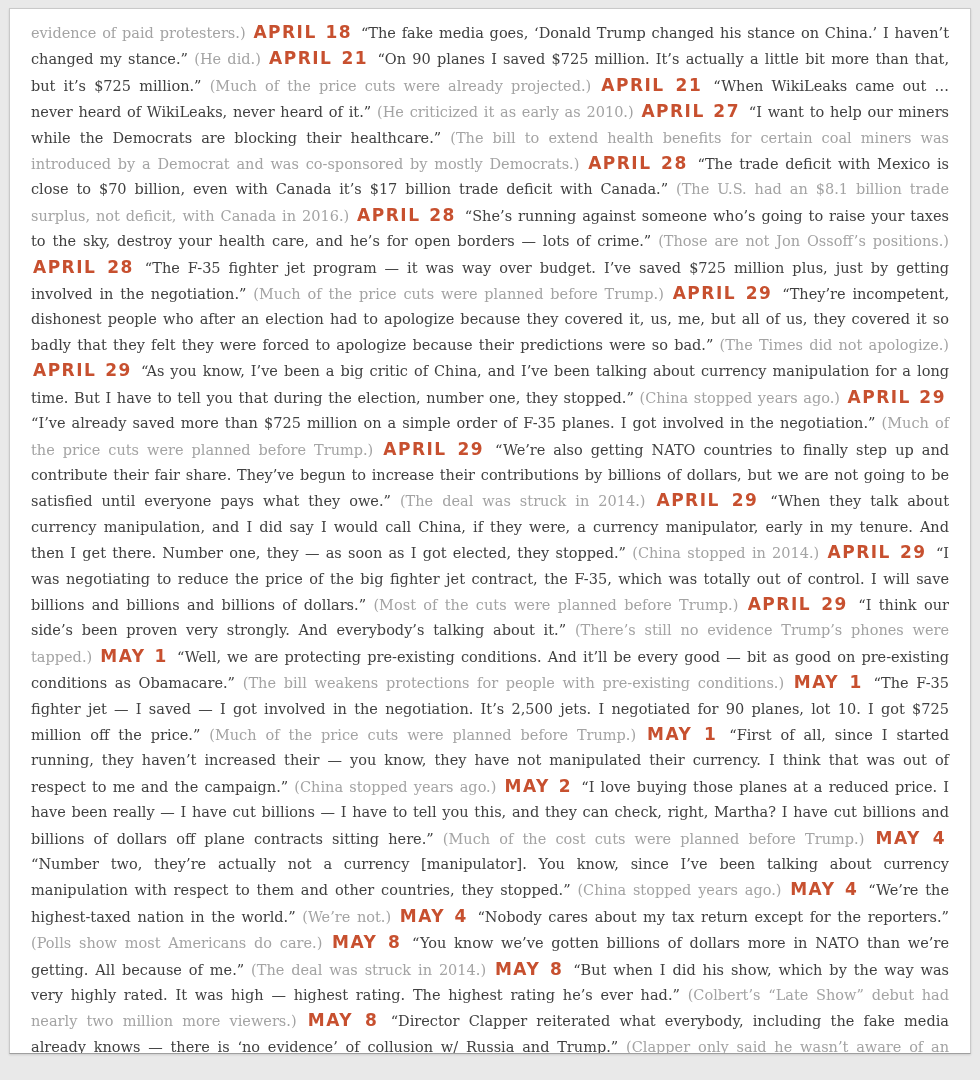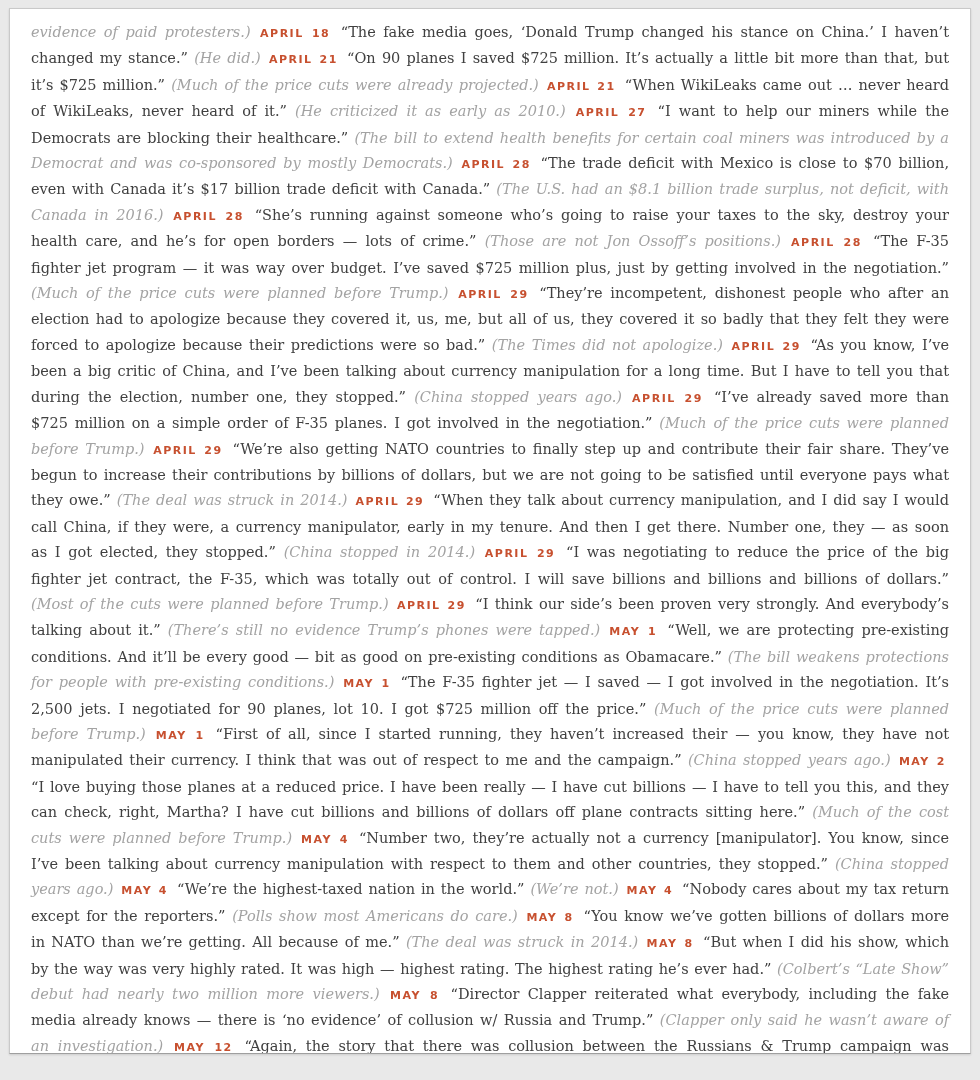--- a/index.html
+++ b/index.html
@@ -29,29 +29,28 @@
     padding:11px 21px 10px 21px;
     text-align:justify;
     font-size:14.5px;
     line-height:25.4px;
     color:var(--quote-color);
     word-spacing:1px;
   }
   .date{
     font-family:"DejaVu Sans","Liberation Sans",sans-serif;
     font-weight:bold;
-    font-size:11px;
+    font-size:17px;
     letter-spacing:1.5px;
     color:var(--date-color);
     white-space:nowrap;
     padding:0 3px 0 2px;
   }
   .quote{ color:var(--quote-color); }
   .fact{
-    font-style:italic;
     color:var(--fact-color);
   }
 </style>
 </head>
 <body>
 
 <div class="page">
   <div class="flow"><span class="fact">evidence of paid protesters.)</span> <span class="date">APRIL 18</span> <span class="quote">“The fake media goes, ‘Donald Trump changed his stance on China.’ I haven’t changed my stance.”</span> <span class="fact">(He did.)</span> <span class="date">APRIL 21</span> <span class="quote">“On 90 planes I saved $725 million. It’s actually a little bit more than that, but it’s $725 million.”</span> <span class="fact">(Much of the price cuts were already projected.)</span> <span class="date">APRIL 21</span> <span class="quote">“When WikiLeaks came out … never heard of WikiLeaks, never heard of it.”</span> <span class="fact">(He criticized it as early as 2010.)</span> <span class="date">APRIL 27</span> <span class="quote">“I want to help our miners while the Democrats are blocking their healthcare.”</span> <span class="fact">(The bill to extend health benefits for certain coal miners was introduced by a Democrat and was co-sponsored by mostly Democrats.)</span> <span class="date">APRIL 28</span> <span class="quote">“The trade deficit with Mexico is close to $70 billion, even with Canada it’s $17 billion trade deficit with Canada.”</span> <span class="fact">(The U.S. had an $8.1 billion trade surplus, not deficit, with Canada in 2016.)</span> <span class="date">APRIL 28</span> <span class="quote">“She’s running against someone who’s going to raise your taxes to the sky, destroy your health care, and he’s for open borders — lots of crime.”</span> <span class="fact">(Those are not Jon Ossoff’s positions.)</span> <span class="date">APRIL 28</span> <span class="quote">“The F-35 fighter jet program — it was way over budget. I’ve saved $725 million plus, just by getting involved in the negotiation.”</span> <span class="fact">(Much of the price cuts were planned before Trump.)</span> <span class="date">APRIL 29</span> <span class="quote">“They’re incompetent, dishonest people who after an election had to apologize because they covered it, us, me, but all of us, they covered it so badly that they felt they were forced to apologize because their predictions were so bad.”</span> <span class="fact">(The Times did not apologize.)</span> <span class="date">APRIL 29</span> <span class="quote">“As you know, I’ve been a big critic of China, and I’ve been talking about currency manipulation for a long time. But I have to tell you that during the election, number one, they stopped.”</span> <span class="fact">(China stopped years ago.)</span> <span class="date">APRIL 29</span> <span class="quote">“I’ve already saved more than $725 million on a simple order of F-35 planes. I got involved in the negotiation.”</span> <span class="fact">(Much of the price cuts were planned before Trump.)</span> <span class="date">APRIL 29</span> <span class="quote">“We’re also getting NATO countries to finally step up and contribute their fair share. They’ve begun to increase their contributions by billions of dollars, but we are not going to be satisfied until everyone pays what they owe.”</span> <span class="fact">(The deal was struck in 2014.)</span> <span class="date">APRIL 29</span> <span class="quote">“When they talk about currency manipulation, and I did say I would call China, if they were, a currency manipulator, early in my tenure. And then I get there. Number one, they — as soon as I got elected, they stopped.”</span> <span class="fact">(China stopped in 2014.)</span> <span class="date">APRIL 29</span> <span class="quote">“I was negotiating to reduce the price of the big fighter jet contract, the F-35, which was totally out of control. I will save billions and billions and billions of dollars.”</span> <span class="fact">(Most of the cuts were planned before Trump.)</span> <span class="date">APRIL 29</span> <span class="quote">“I think our side’s been proven very strongly. And everybody’s talking about it.”</span> <span class="fact">(There’s still no evidence Trump’s phones were tapped.)</span> <span class="date">MAY 1</span> <span class="quote">“Well, we are protecting pre-existing conditions. And it’ll be every good — bit as good on pre-existing conditions as Obamacare.”</span> <span class="fact">(The bill weakens protections for people with pre-existing conditions.)</span> <span class="date">MAY 1</span> <span class="quote">“The F-35 fighter jet — I saved — I got involved in the negotiation. It’s 2,500 jets. I negotiated for 90 planes, lot 10. I got $725 million off the price.”</span> <span class="fact">(Much of the price cuts were planned before Trump.)</span> <span class="date">MAY 1</span> <span class="quote">“First of all, since I started running, they haven’t increased their — you know, they have not manipulated their currency. I think that was out of respect to me and the campaign.”</span> <span class="fact">(China stopped years ago.)</span> <span class="date">MAY 2</span> <span class="quote">“I love buying those planes at a reduced price. I have been really — I have cut billions — I have to tell you this, and they can check, right, Martha? I have cut billions and billions of dollars off plane contracts sitting here.”</span> <span class="fact">(Much of the cost cuts were planned before Trump.)</span> <span class="date">MAY 4</span> <span class="quote">“Number two, they’re actually not a currency [manipulator]. You know, since I’ve been talking about currency manipulation with respect to them and other countries, they stopped.”</span> <span class="fact">(China stopped years ago.)</span> <span class="date">MAY 4</span> <span class="quote">“We’re the highest-taxed nation in the world.”</span> <span class="fact">(We’re not.)</span> <span class="date">MAY 4</span> <span class="quote">“Nobody cares about my tax return except for the reporters.”</span> <span class="fact">(Polls show most Americans do care.)</span> <span class="date">MAY 8</span> <span class="quote">“You know we’ve gotten billions of dollars more in NATO than we’re getting. All because of me.”</span> <span class="fact">(The deal was struck in 2014.)</span> <span class="date">MAY 8</span> <span class="quote">“But when I did his show, which by the way was very highly rated. It was high — highest rating. The highest rating he’s ever had.”</span> <span class="fact">(Colbert’s “Late Show” debut had nearly two million more viewers.)</span> <span class="date">MAY 8</span> <span class="quote">“Director Clapper reiterated what everybody, including the fake media already knows — there is ‘no evidence’ of collusion w/ Russia and Trump.”</span> <span class="fact">(Clapper only said he wasn’t aware of an investigation.)</span> <span class="date">MAY 12</span> <span class="quote">“Again, the story that there was collusion between the Russians &amp; Trump campaign was fabricated by Dems as an excuse for losing the election.”</span>                            </div>
 </div>
 

